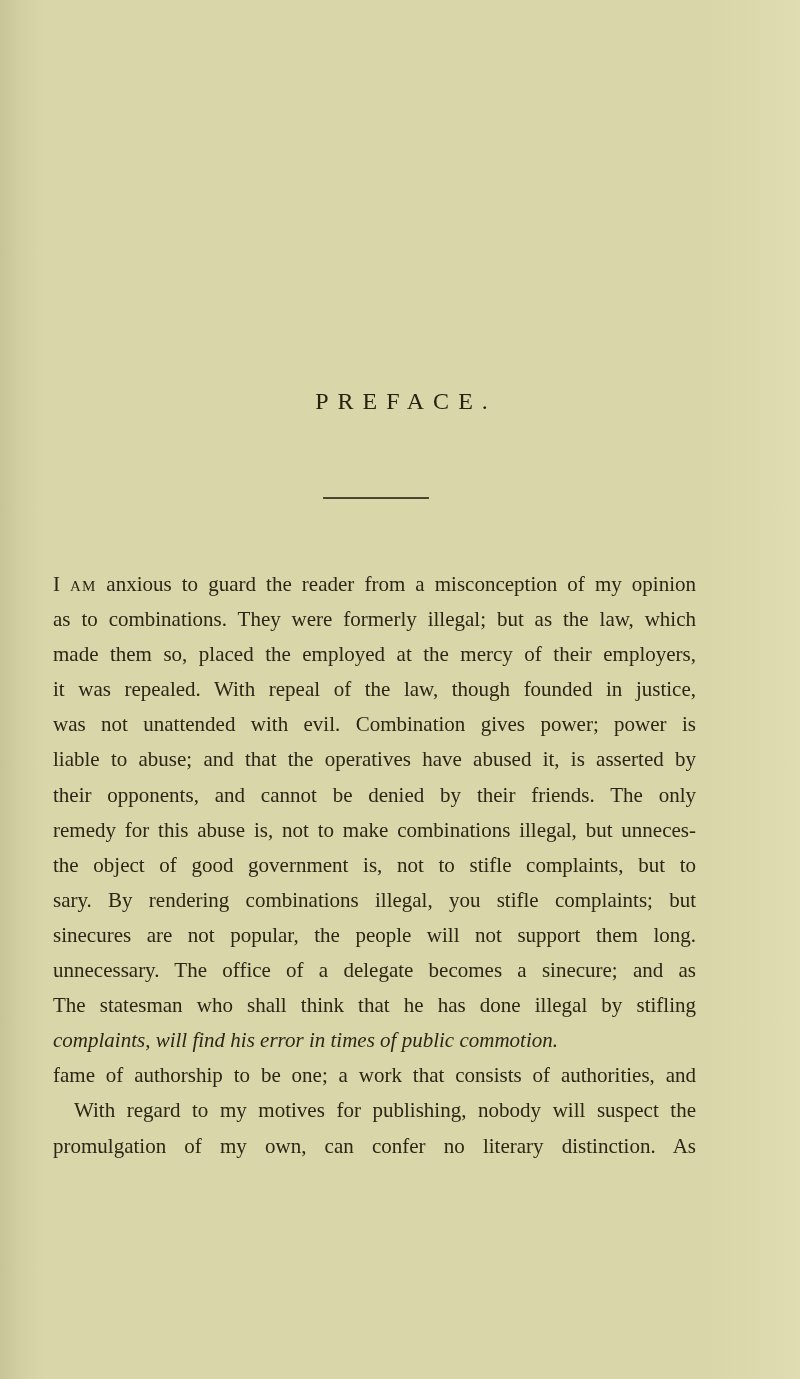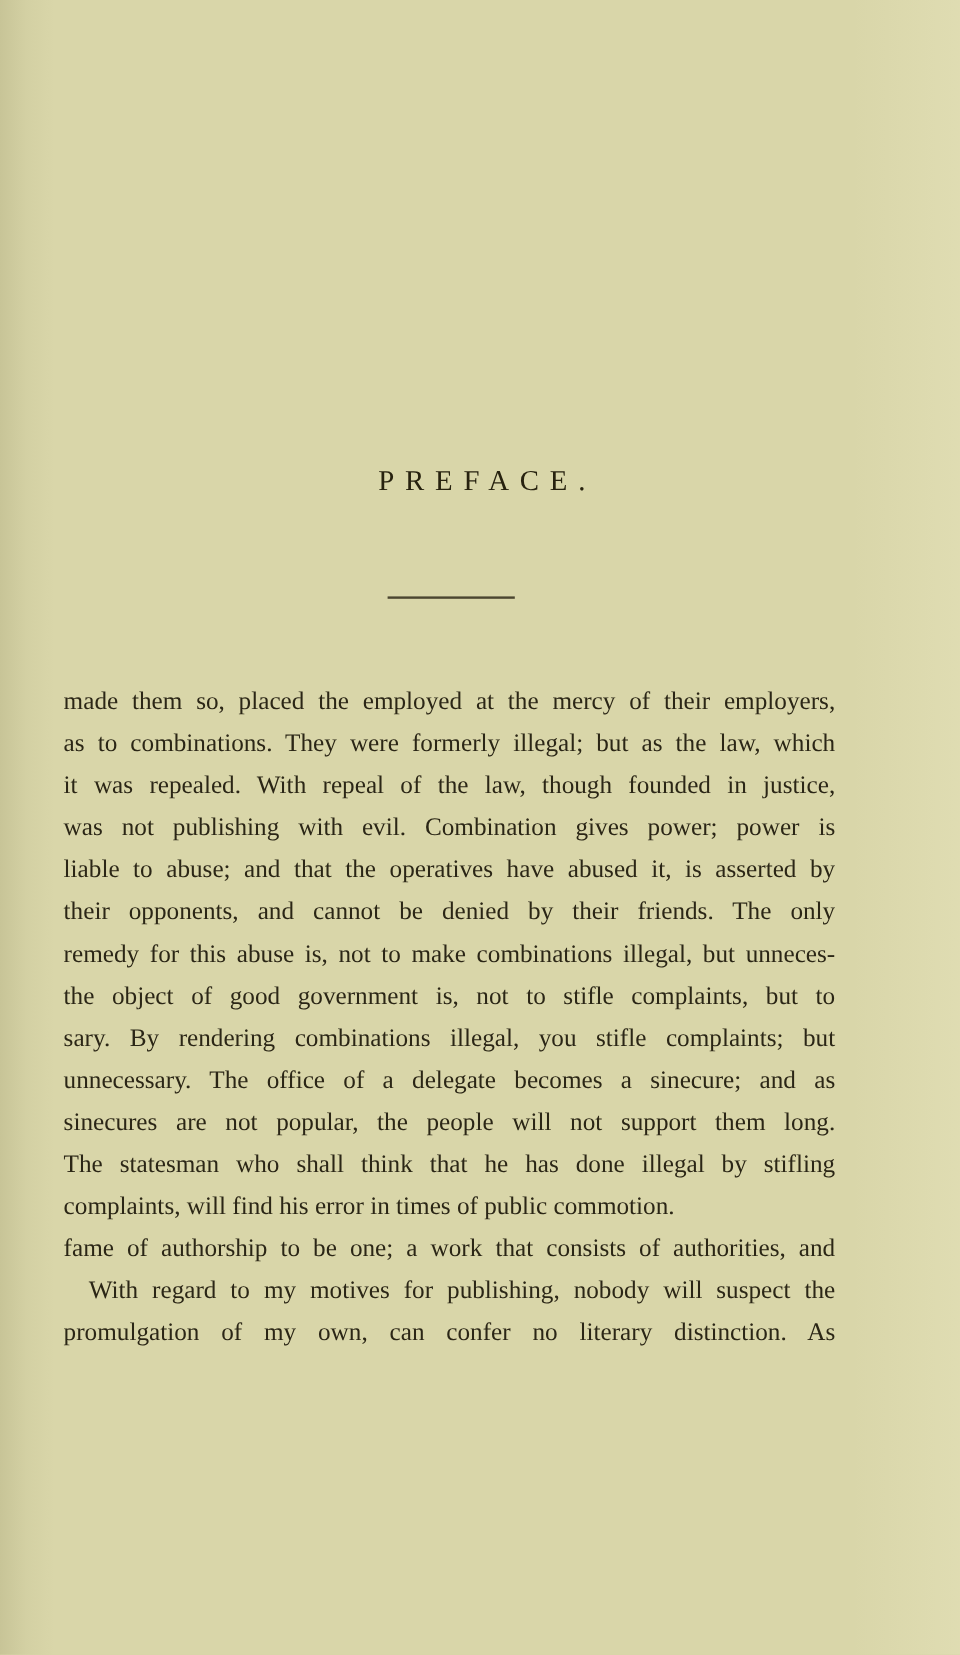--- a/index.html
+++ b/index.html
@@ -52,51 +52,53 @@
       height: 35.1px;
       line-height: 35.1px;
       font-size: 21px;
       white-space: nowrap;
       text-align: justify;
       text-align-last: justify;
       color: #2b2616;
     }
     .line.last {
       text-align-last: left;
+      font-style: italic;
     }
     .line.indent {
       padding-left: 21px;
     }
     .smallcaps {
       font-size: 15px;
       letter-spacing: 1px;
     }
   </style>
 </head>
 <body>
 
 <div class="page">
 
   <div class="heading">PREFACE.</div>
 
   <div class="rule"></div>
 
   <div class="body-text">
 
+    <div class="line"><span>I</span> <span class="smallcaps">AM</span><span> anxious to guard the reader from a misconception of my opinion</span></div>
+    <div class="line">as to combinations. They were formerly illegal; but as the law, which</div>
     <div class="line">made them so, placed the employed at the mercy of their employers,</div>
-    <div class="line">as to combinations. They were formerly illegal; but as the law, which</div>
     <div class="line">it was repealed. With repeal of the law, though founded in justice,</div>
-    <div class="line">was not publishing with evil. Combination gives power; power is</div>
+    <div class="line">was not unattended with evil. Combination gives power; power is</div>
     <div class="line">liable to abuse; and that the operatives have abused it, is asserted by</div>
     <div class="line">their opponents, and cannot be denied by their friends. The only</div>
     <div class="line">remedy for this abuse is, not to make combinations illegal, but unneces-</div>
     <div class="line">the object of good government is, not to stifle complaints, but to</div>
     <div class="line">sary. By rendering combinations illegal, you stifle complaints; but</div>
+    <div class="line">sinecures are not popular, the people will not support them long.</div>
     <div class="line">unnecessary. The office of a delegate becomes a sinecure; and as</div>
-    <div class="line">sinecures are not popular, the people will not support them long.</div>
     <div class="line">The statesman who shall think that he has done illegal by stifling</div>
     <div class="line last">complaints, will find his error in times of public commotion.</div>
 
     <div class="line">fame of authorship to be one; a work that consists of authorities, and</div>
     <div class="line indent">With regard to my motives for publishing, nobody will suspect the</div>
     <div class="line">promulgation of my own, can confer no literary distinction. As</div>
 
   </div>
 </div>
 

